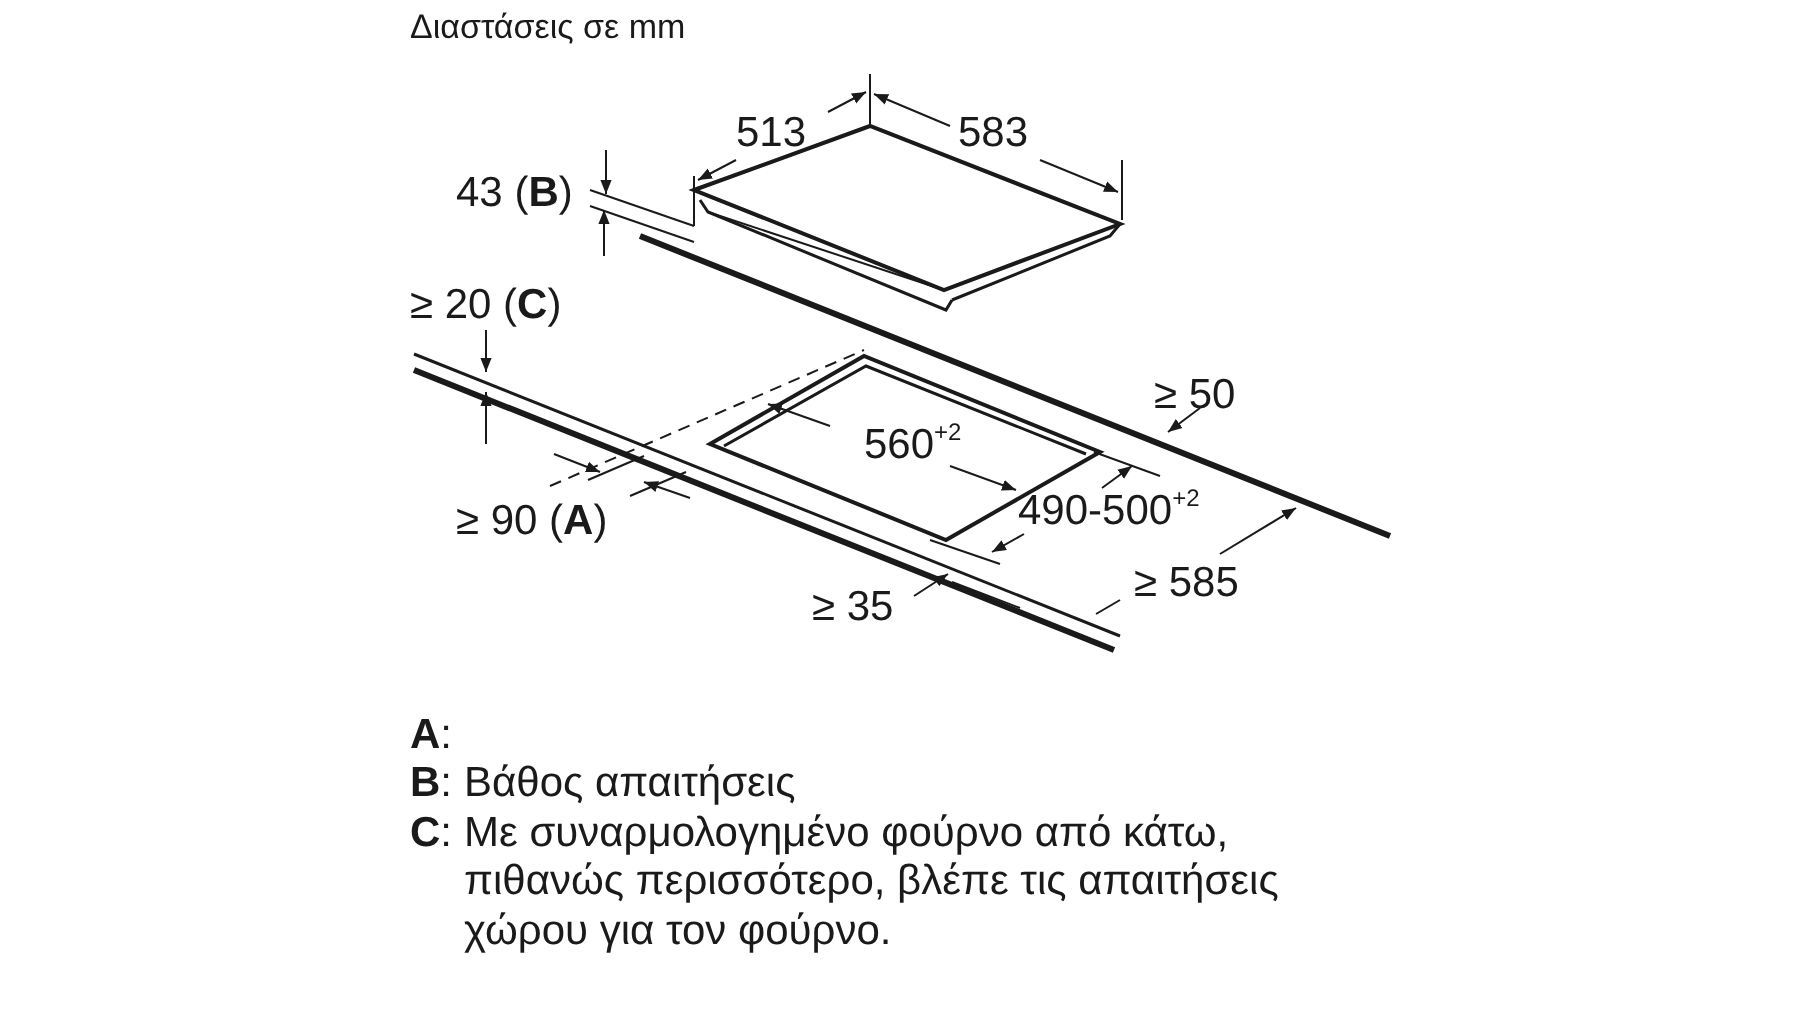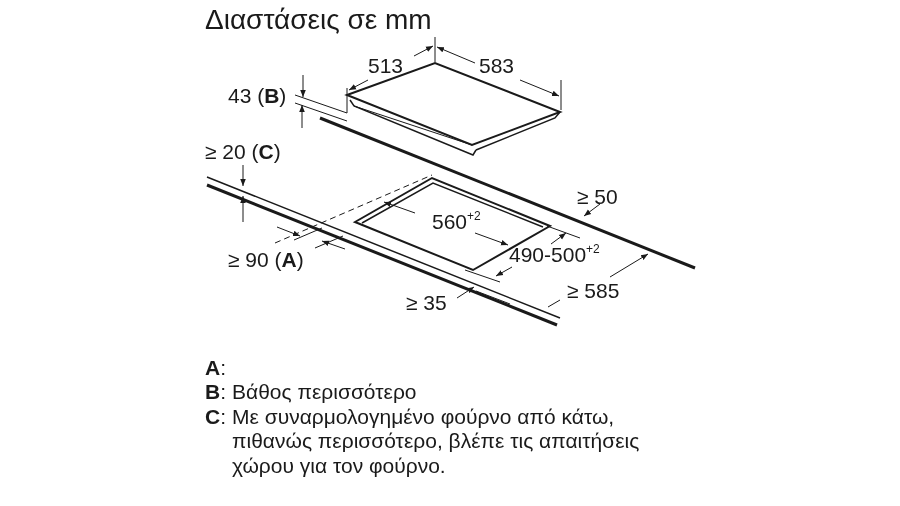--- a/index.html
+++ b/index.html
@@ -1,19 +1,19 @@
 <!DOCTYPE html>
 <html><head>
 <meta charset="utf-8">
 <style>
   html, body { margin: 0; padding: 0; background: #ffffff; }
   body { width: 900px; height: 506px; position: relative; overflow: hidden;
          font-family: "Liberation Sans", sans-serif; color: #1a1a1a; }
   #diagram { position: absolute; left: 0; top: 0; width: 900px; height: 506px; }
-  .title { position: absolute; left: 205px; top: 4px; font-size: 28px; }
+  .title { position: absolute; left: 205px; top: 4px; font-size: 17px; }
   .dim { font-family: "Liberation Sans", sans-serif; font-size: 21px; fill: #1a1a1a; }
   .dim-sup { font-size: 12px; }
   .legend { position: absolute; left: 205px; top: 356px; font-size: 21px; line-height: 24.4px; }
   .legend-item { display: flex; }
   .legend-key { font-weight: bold; }
   .legend-colon { margin-right: 6px; }
   .legend-text { white-space: pre-line; }
 </style>
 </head>
 <body>
@@ -109,21 +109,21 @@
 </svg>
 
 <div class="legend">
   <div class="legend-item">
     <span class="legend-key">A</span>
       <span class="legend-colon">:</span>
   </div>
   <div class="legend-item">
     <span class="legend-key">B</span>
       <span class="legend-colon">:</span>
-    <span class="legend-text">Βάθος περισσότερο</span>
+    <span class="legend-text">Βάθος απαιτήσεις</span>
   </div>
   <div class="legend-item">
     <span class="legend-key">C</span>
       <span class="legend-colon">:</span>
     <span class="legend-text">Με συναρμολογημένο φούρνο από κάτω,
 πιθανώς περισσότερο, βλέπε τις απαιτήσεις
 χώρου για τον φούρνο.</span>
   </div>
 </div>
 

